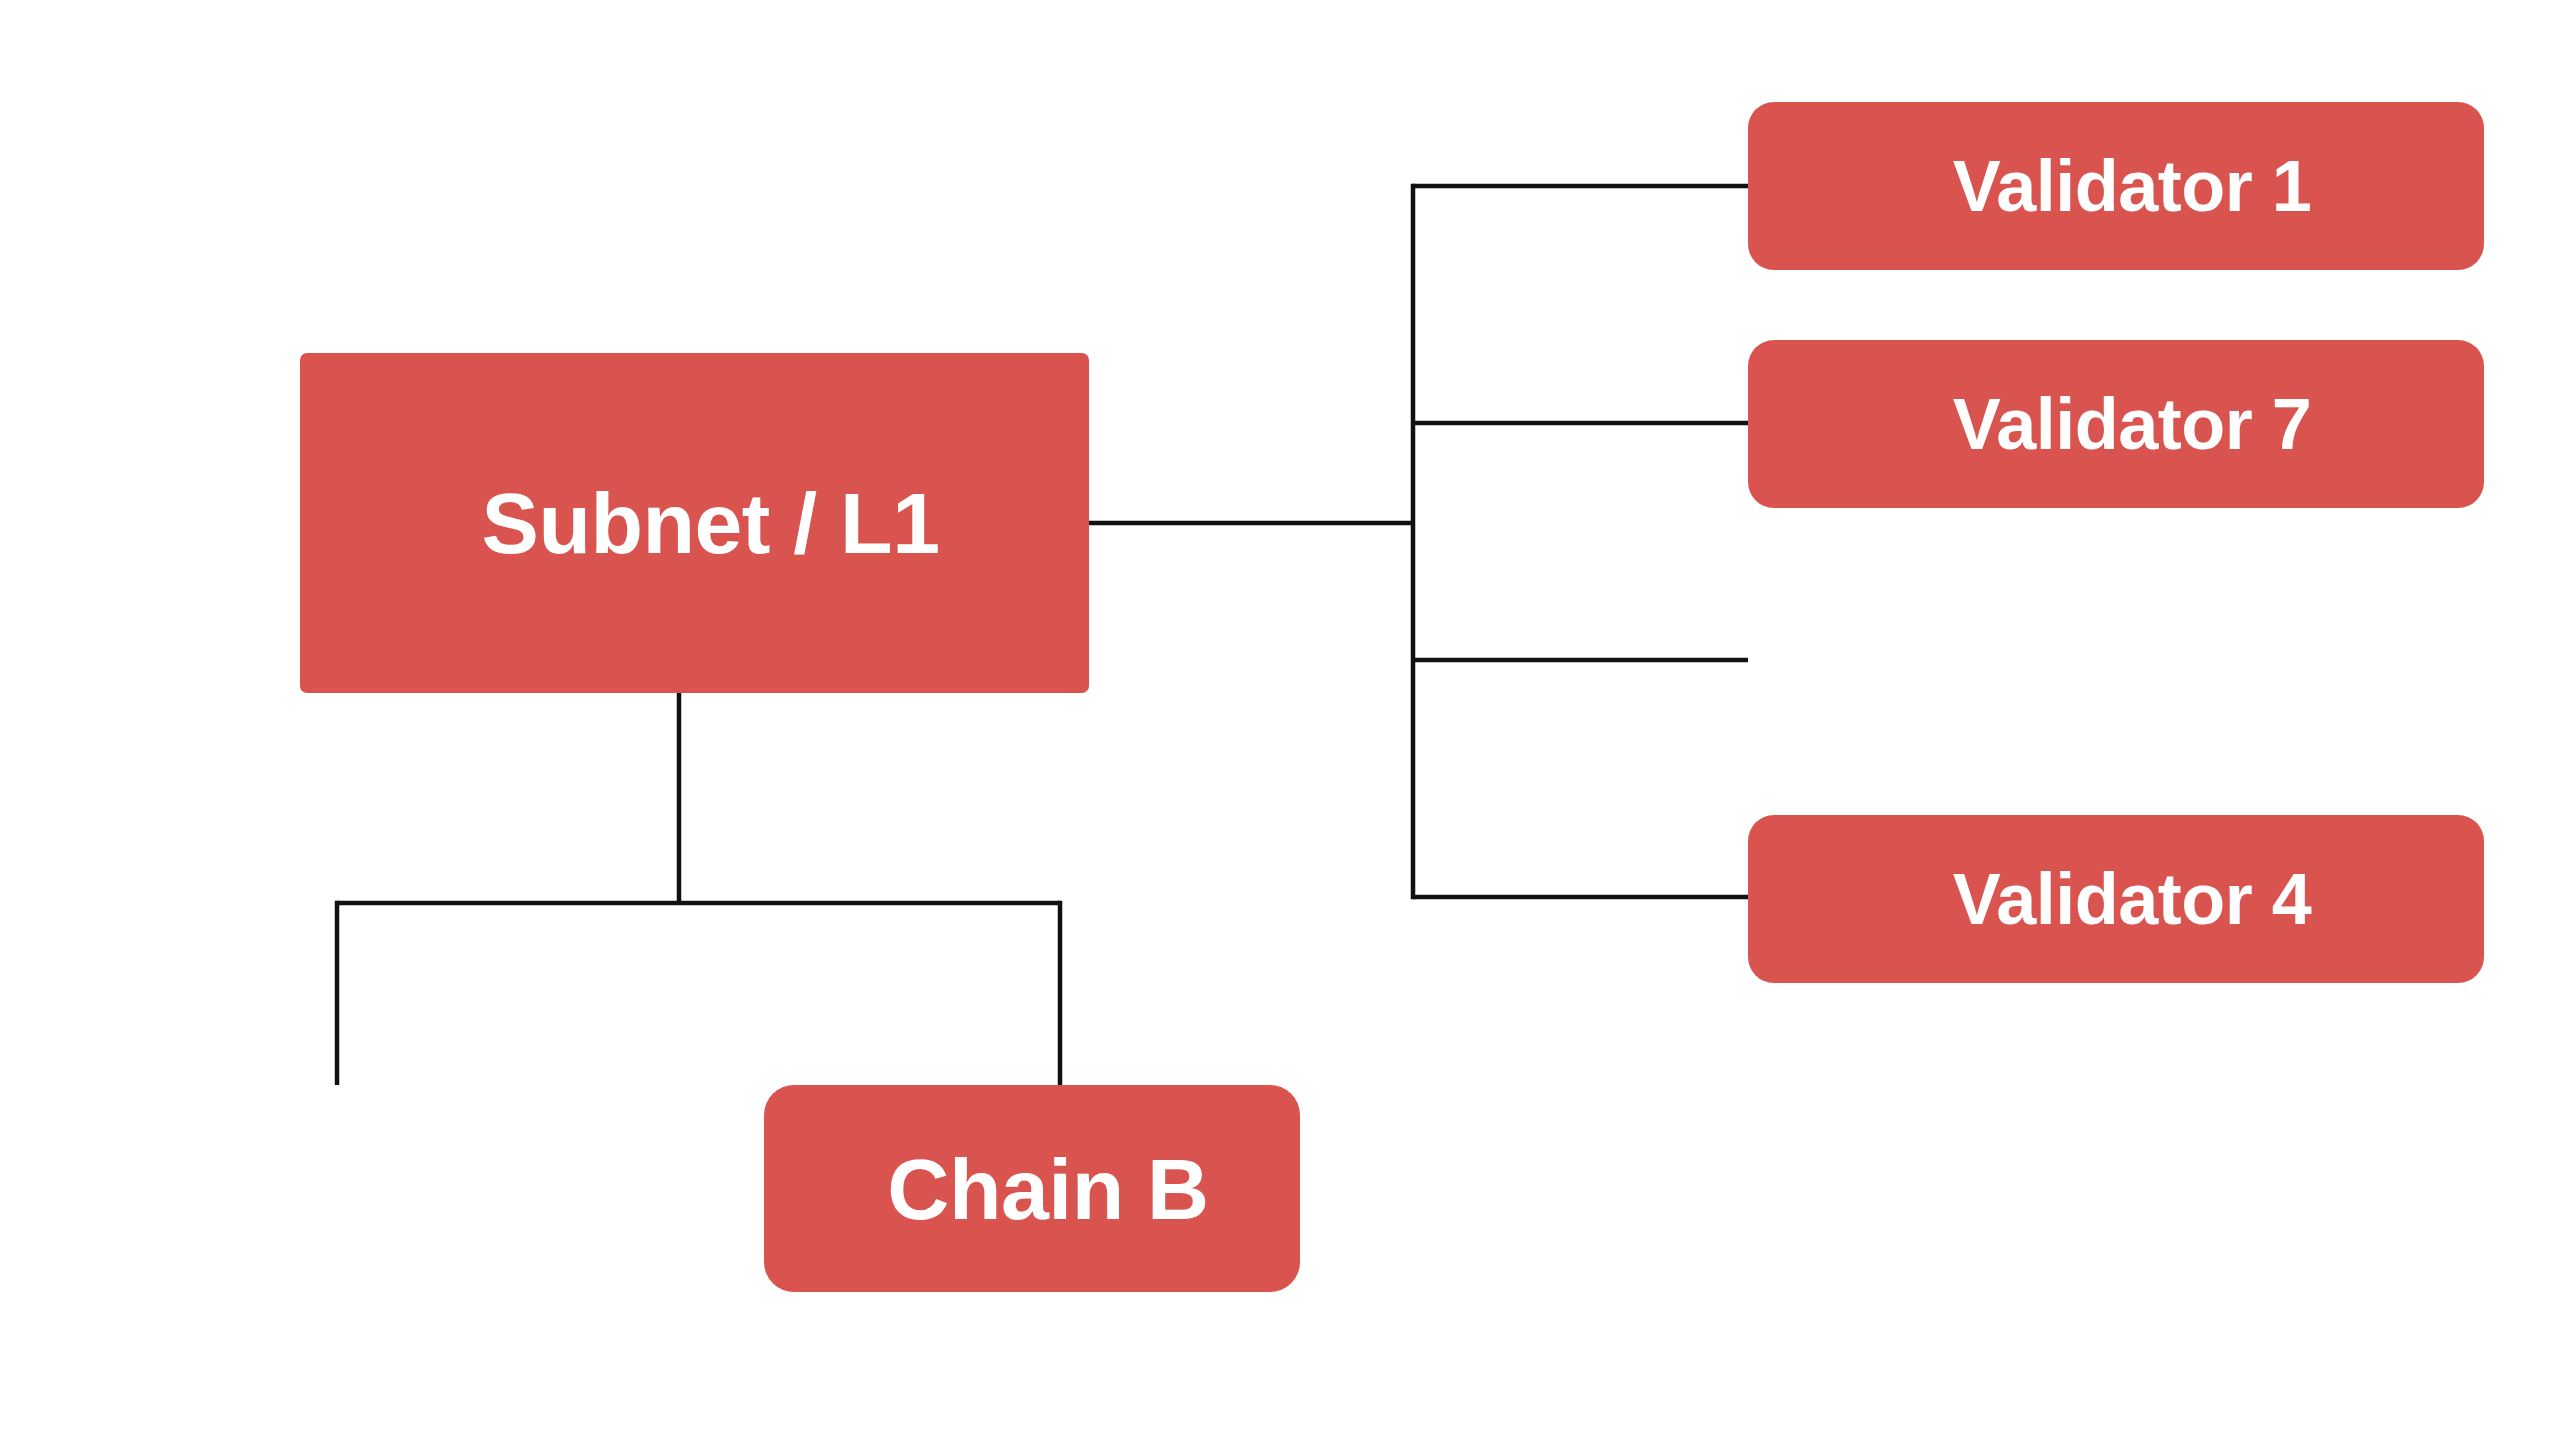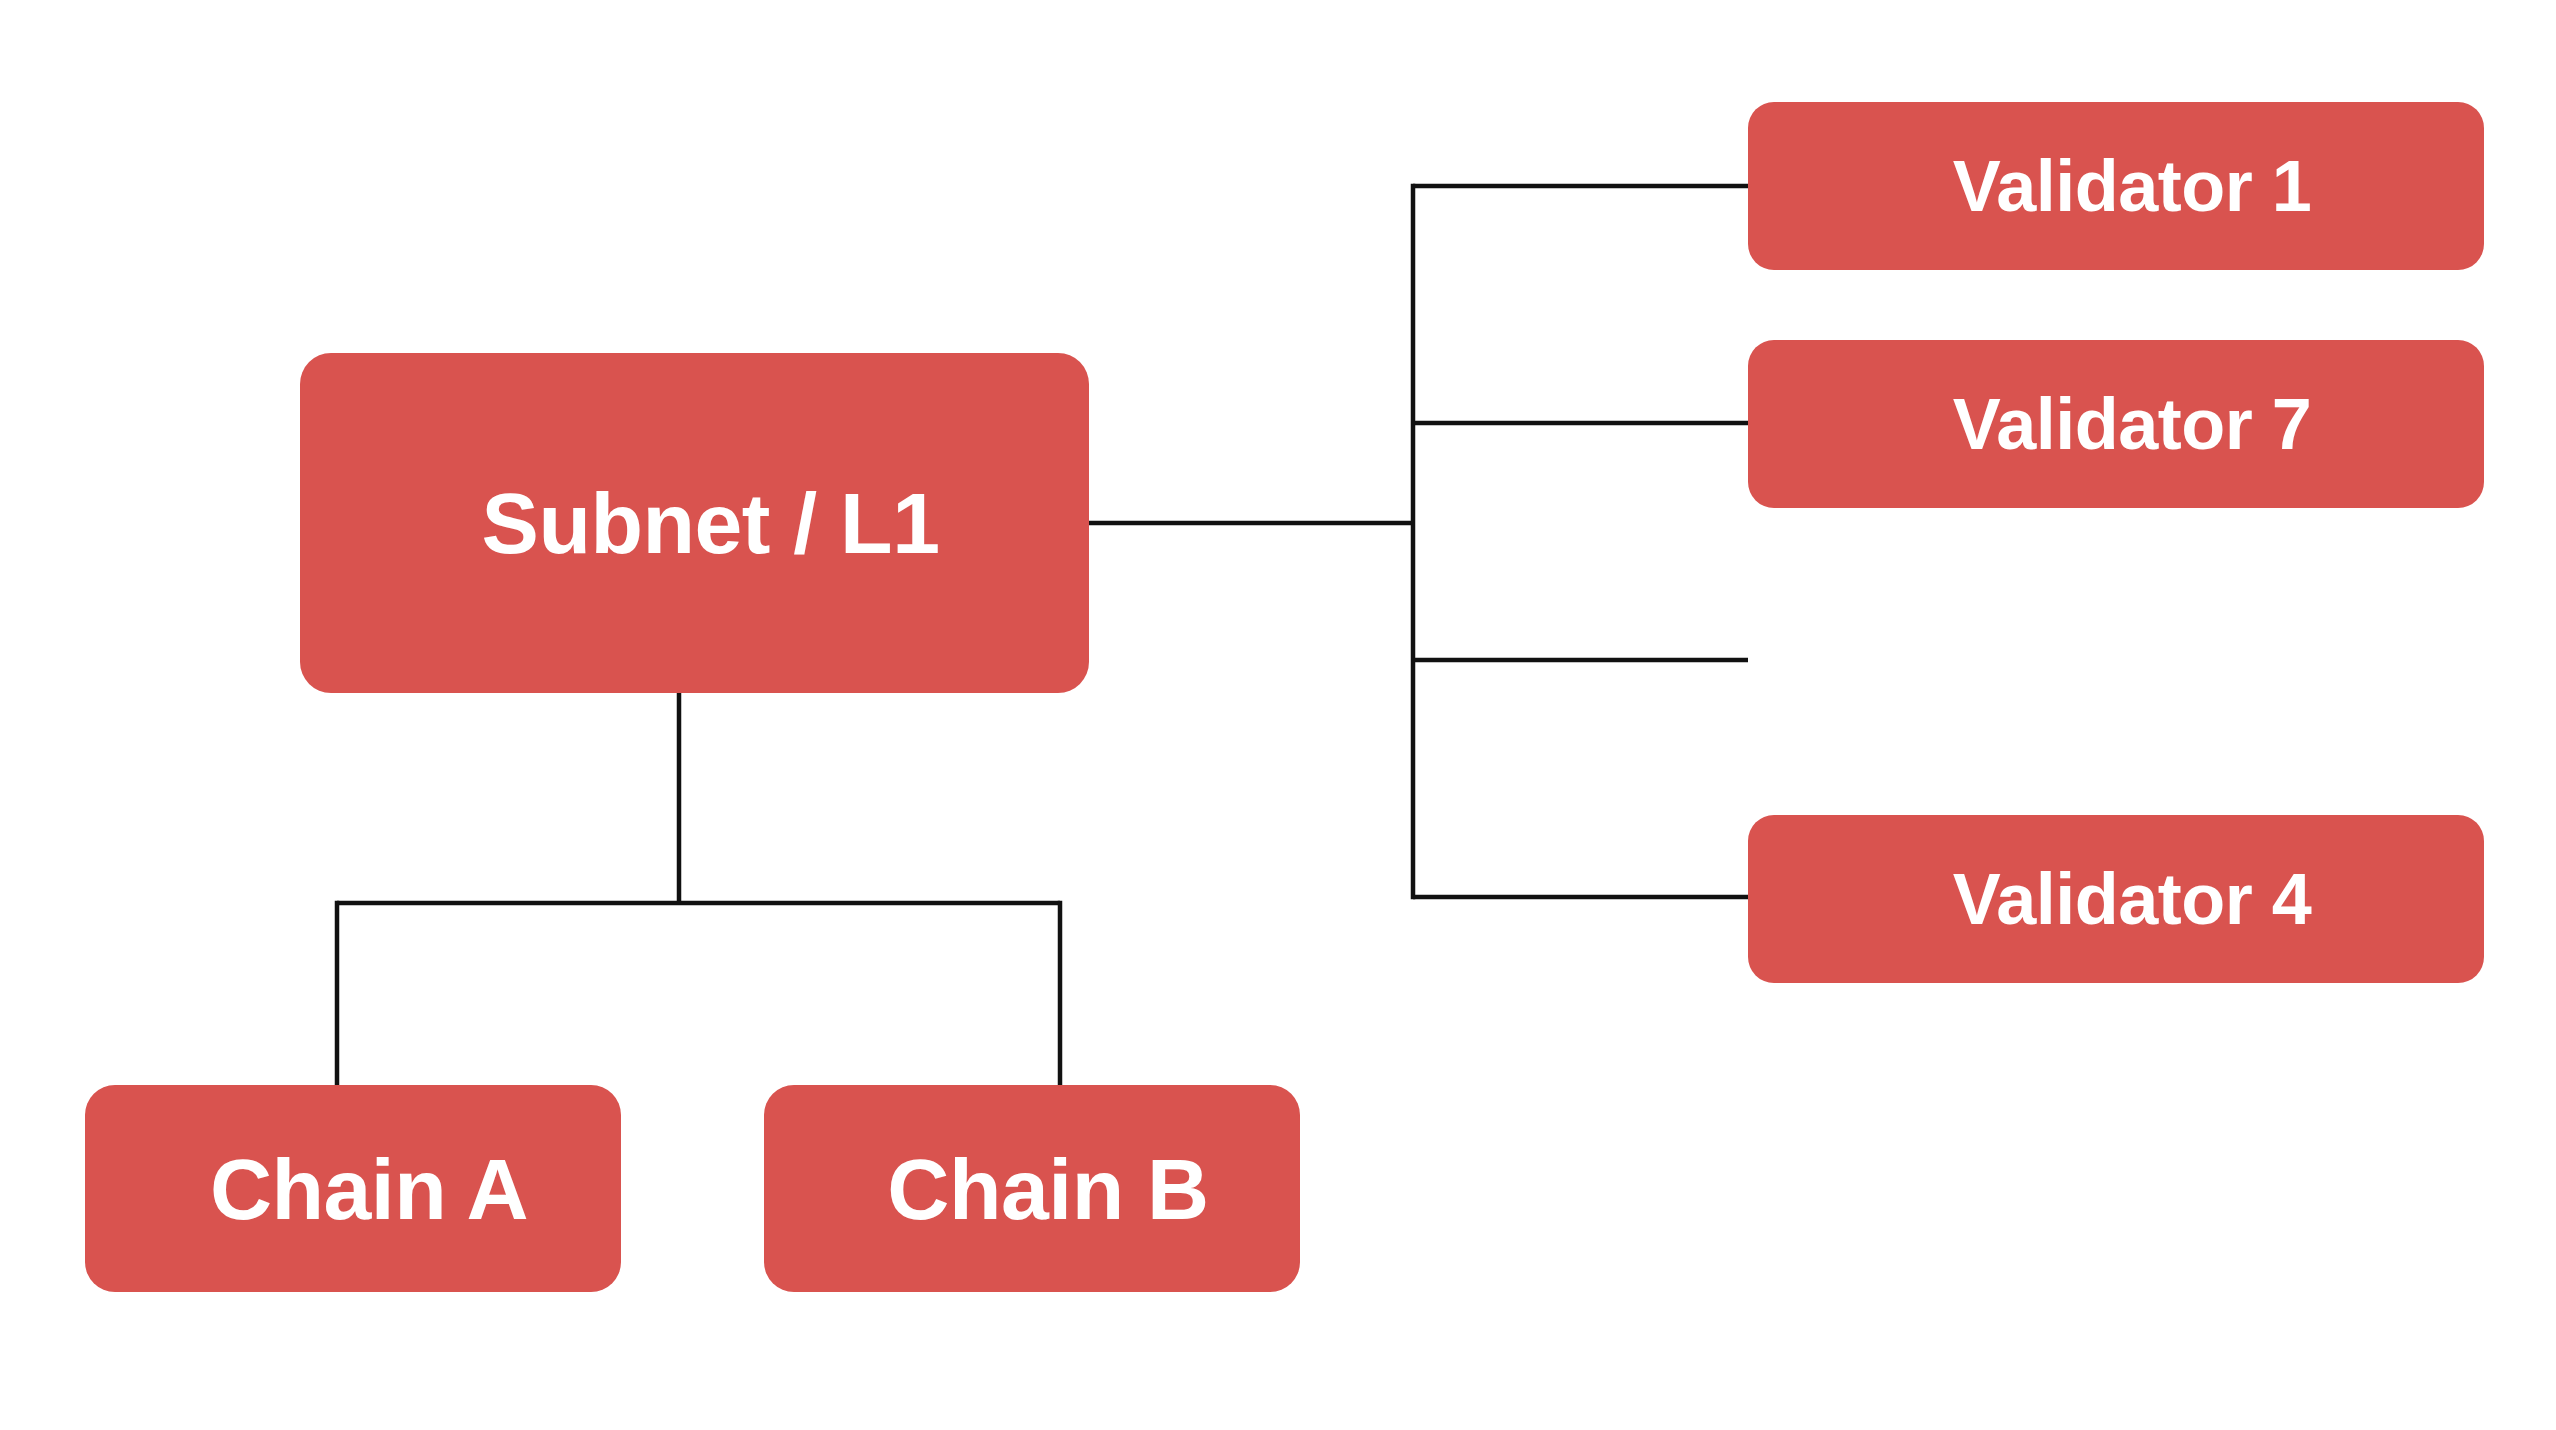--- a/index.html
+++ b/index.html
@@ -37,21 +37,21 @@
     text-align: center;
     line-height: 1;
     letter-spacing: -0.5px;
     padding-left: 32px;
   }
   .node-subnet {
     left: 300px;
     top: 353px;
     width: 757px;
     height: 340px;
-    border-radius: 31px;
+    border-radius: 7px;
     font-size: 86px;
   }
   .node-validator {
     left: 1748px;
     width: 704px;
     height: 168px;
     border-radius: 26px;
     font-size: 72px;
   }
   .node-validator-1 { top: 102px; }
@@ -99,20 +99,17 @@
   <div class="node node-validator node-validator-1">
     <span>Validator 1</span>
   </div>
   <div class="node node-validator node-validator-2">
     <span>Validator 7</span>
   </div>
   <div class="node node-validator node-validator-4">
     <span>Validator 4</span>
   </div>
 
-  <div class="node node-chain node-chain-a">
-    <span>Chain A</span>
-  </div>
   <div class="node node-chain node-chain-b">
     <span>Chain B</span>
   </div>
 
 </div>
 
 </body></html>

